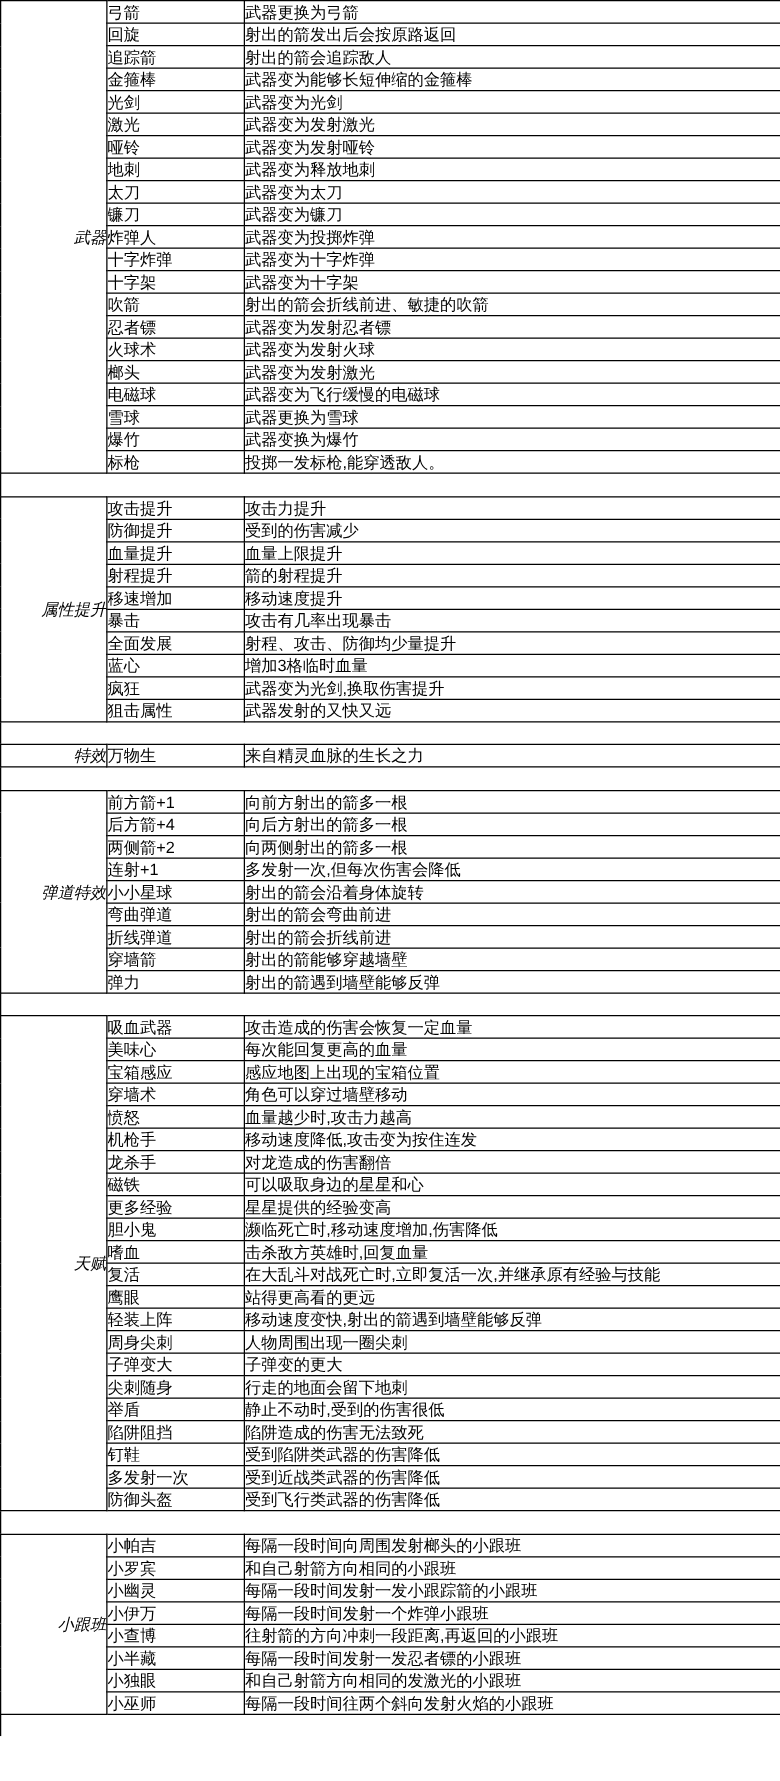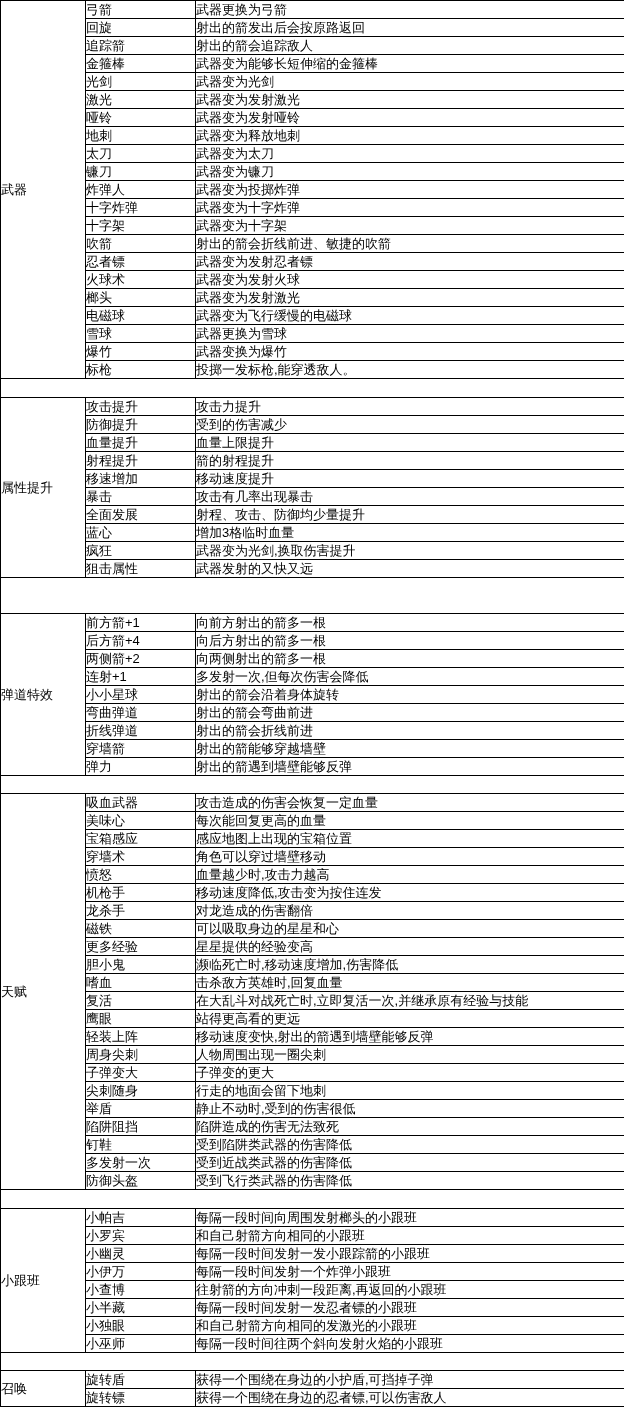--- a/index.html
+++ b/index.html
@@ -27,21 +27,22 @@
     padding: 0;
     vertical-align: middle;
     white-space: nowrap;
     overflow: hidden;
     line-height: 17px;
   }
   table.section-table td.desc-cell {
     border-right: none; 
   }
   td.cat-cell {
-    text-align: left;
+    text-align: right;
+    font-style: italic;
   }
   td.name-cell, td.desc-cell {
     text-align: left;
     padding-left: 3px;
   }
   .section-spacer {
     height: 17.5px;
     border-left: 1px solid #000000;
     width: 623px;
   }
@@ -189,20 +190,34 @@
           <td class="name-cell">疯狂</td>
           <td class="desc-cell">武器变为光剑,换取伤害提升</td>
         </tr>
         <tr>
           <td class="name-cell">狙击属性</td>
           <td class="desc-cell">武器发射的又快又远</td>
         </tr>
       </tbody>
     </table>
     <div class="section-spacer"></div>
+    <table class="section-table">
+      <colgroup>
+        <col style="width: 85px;">
+        <col style="width: 110px;">
+        <col style="width: 429px;">
+      </colgroup>
+      <tbody>
+        <tr>
+          <td class="cat-cell" rowspan="1">特效</td>
+          <td class="name-cell">万物生</td>
+          <td class="desc-cell">来自精灵血脉的生长之力</td>
+        </tr>
+      </tbody>
+    </table>
     <div class="section-spacer"></div>
     <table class="section-table">
       <colgroup>
         <col style="width: 85px;">
         <col style="width: 110px;">
         <col style="width: 429px;">
       </colgroup>
       <tbody>
         <tr>
           <td class="cat-cell" rowspan="9">弹道特效</td>
@@ -379,31 +394,13 @@
           <td class="name-cell">小独眼</td>
           <td class="desc-cell">和自己射箭方向相同的发激光的小跟班</td>
         </tr>
         <tr>
           <td class="name-cell">小巫师</td>
           <td class="desc-cell">每隔一段时间往两个斜向发射火焰的小跟班</td>
         </tr>
       </tbody>
     </table>
     <div class="section-spacer"></div>
-    <table class="section-table">
-      <colgroup>
-        <col style="width: 85px;">
-        <col style="width: 110px;">
-        <col style="width: 429px;">
-      </colgroup>
-      <tbody>
-        <tr>
-          <td class="cat-cell" rowspan="2">召唤</td>
-          <td class="name-cell">旋转盾</td>
-          <td class="desc-cell">获得一个围绕在身边的小护盾,可挡掉子弹</td>
-        </tr>
-        <tr>
-          <td class="name-cell">旋转镖</td>
-          <td class="desc-cell">获得一个围绕在身边的忍者镖,可以伤害敌人</td>
-        </tr>
-      </tbody>
-    </table>
   </div>
 
 </body></html>

